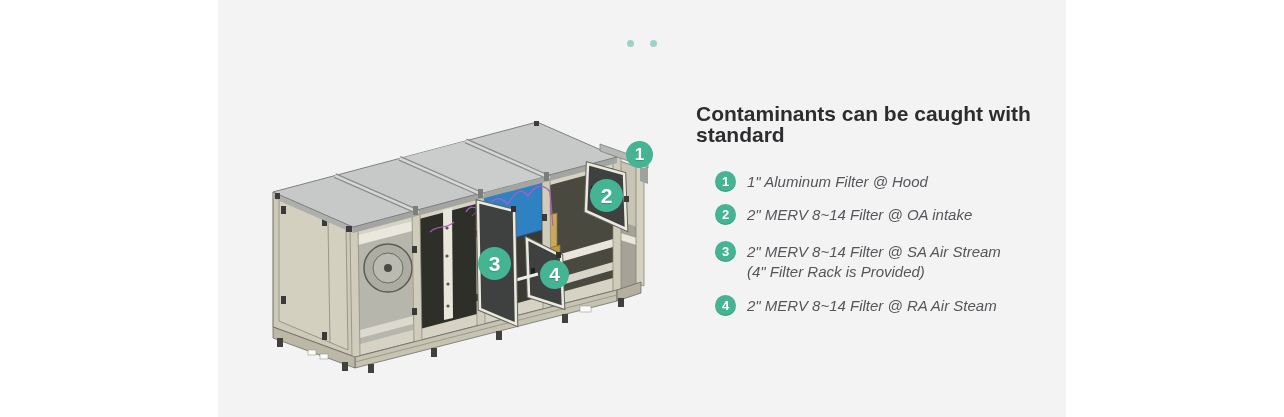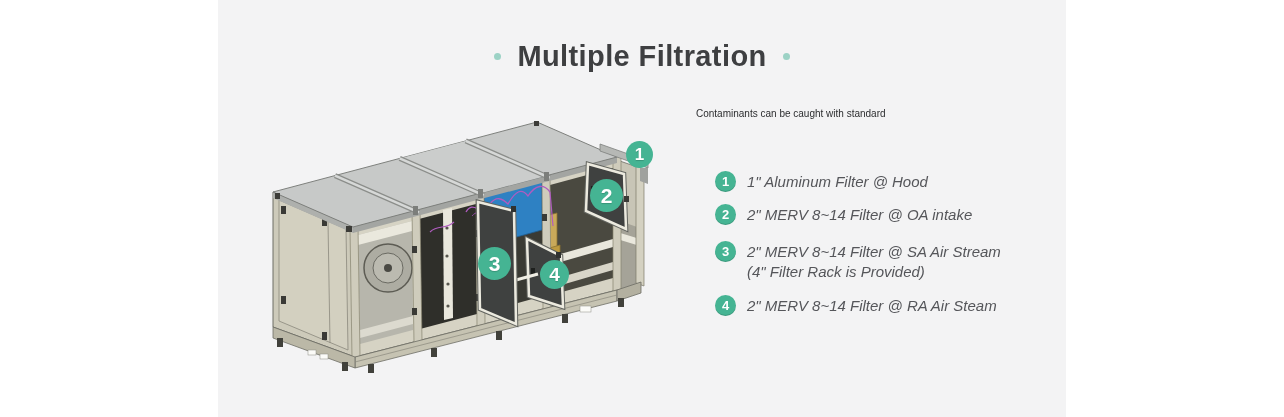--- a/index.html
+++ b/index.html
@@ -19,42 +19,41 @@
   .dbadge{position:absolute;border-radius:50%;background:#45b493;color:#fff;font-weight:bold;
           display:flex;align-items:center;justify-content:center;
           text-shadow:0 1px 1px rgba(0,0,0,.18);}
   .dbadge.b1{left:376px;top:41px;width:27px;height:27px;font-size:17px;}
   .dbadge.b2{left:340px;top:79px;width:33px;height:33px;font-size:21px;}
   .dbadge.b3{left:228px;top:147px;width:33px;height:33px;font-size:21px;}
   .dbadge.b4{left:290px;top:160px;width:29px;height:29px;font-size:19px;}
 
   
   .legend{position:absolute;left:696px;top:103px;width:350px;}
-  .intro{font-size:10px;font-weight:normal;color:#2c2d2f;line-height:21px;}
+  .intro{font-size:21px;font-weight:bold;color:#2c2d2f;line-height:21px;}
   .intro span{display:block;}
   .legend-item{position:absolute;left:19px;display:flex;gap:11px;align-items:flex-start;}
   .legend-item.li1{top:68px;}
   .legend-item.li2{top:101px;}
   .legend-item.li3{top:138px;}
   .legend-item.li4{top:192px;}
   .lbadge{width:21px;height:21px;min-width:21px;border-radius:50%;background:#45b493;color:#fff;
           font-size:13px;font-weight:bold;display:flex;align-items:center;justify-content:center;
           box-shadow:inset 0 -1px 0 rgba(0,0,0,.15);}
   .ltext{font-size:15px;font-style:italic;color:#55565a;line-height:20px;padding-top:1px;}
   .ltext span{display:block;}
 </style>
 </head>
 <body>
 
 <div class="canvas">
   <div class="panel"></div>
 
   <div class="title-row">
     <span class="title-dot"></span>
-    <span class="title-text">Multiple Filtration</span>
     <span class="title-dot"></span>
   </div>
 
   <div class="diagram">
     <svg width="440" height="280" viewBox="0 0 440 280">
 
       <g>
         <polygon points="367,60 390,68 390,188 367,193" fill="#c8c5b6" stroke="#6e6e66" stroke-width="0.8"></polygon>
         <polygon points="367,120 390,128 390,188 367,193" fill="#a5a398"></polygon>
         <polygon points="367,132 390,139 390,146 367,139" fill="#eae8dd"></polygon>

